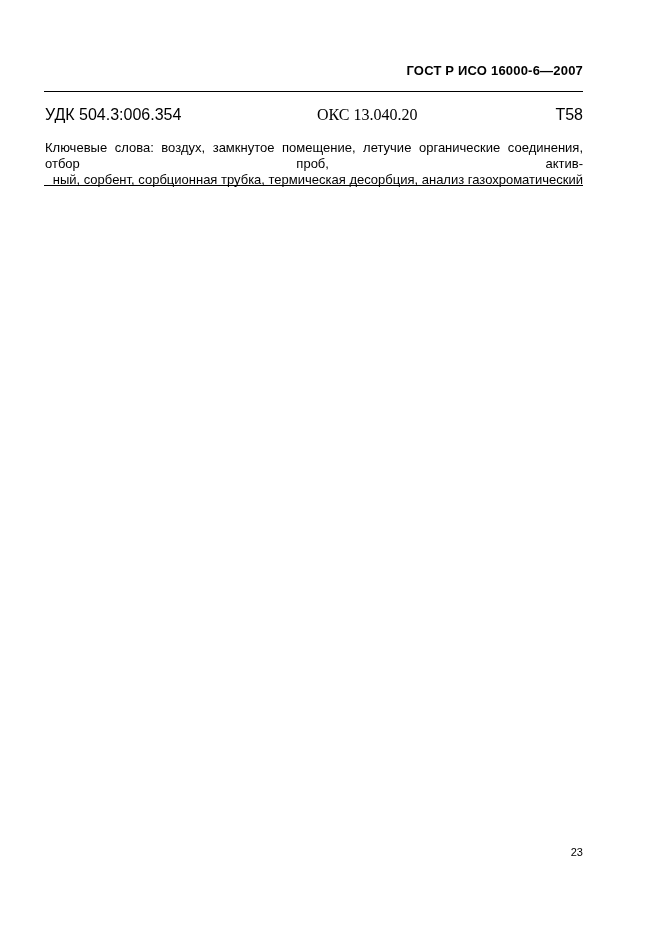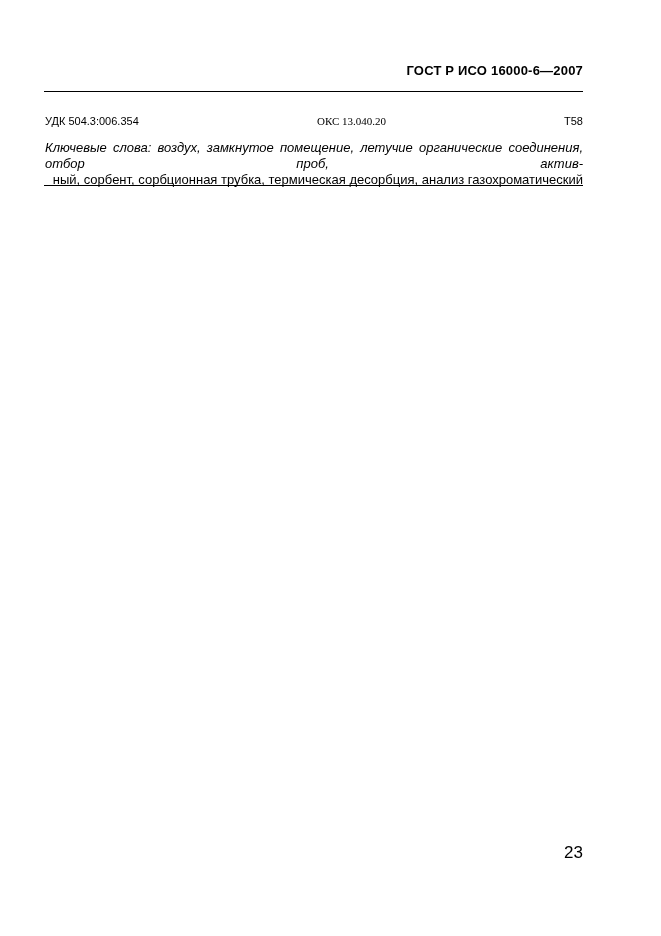--- a/index.html
+++ b/index.html
@@ -33,25 +33,25 @@
     position: absolute;
     left: 44px;
     width: 539px;
     height: 0;
     border-top: 1.6px solid #000000;
   }
   .rule-top { top: 91px; }
   .rule-bottom { top: 185px; border-top-width: 1.9px; }
   .class-row {
     position: absolute;
-    top: 113px;
+    top: 107px;
     left: 0;
     width: 661px;
     height: 16px;
-    font-size: 11px;
+    font-size: 16px;
     line-height: 16px;
   }
   .class-row .udk {
     position: absolute;
     left: 45px;
   }
   .class-row .oks {
     position: absolute;
     left: 317px;
     font-family: Liberation Serif, serif;
@@ -65,30 +65,29 @@
     position: absolute;
     top: 140px;
     left: 45px;
     width: 538px;
     font-size: 13px;
     line-height: 16px;
   }
   .keywords .kw-line-1 {
     text-align: justify;
     text-align-last: justify;
-    font-style: italic;
   }
   .keywords .kw-line-2 {
     text-align: right;
   }
   .page-number {
     position: absolute;
     top: 845px;
     right: 78px;
-    font-size: 17px;
+    font-size: 11px;
     line-height: 15px;
   }
 </style>
 </head>
 <body>
 
 <div class="page">
 
   <div class="doc-header">ГОСТ Р ИСО 16000-6—2007</div>
 

